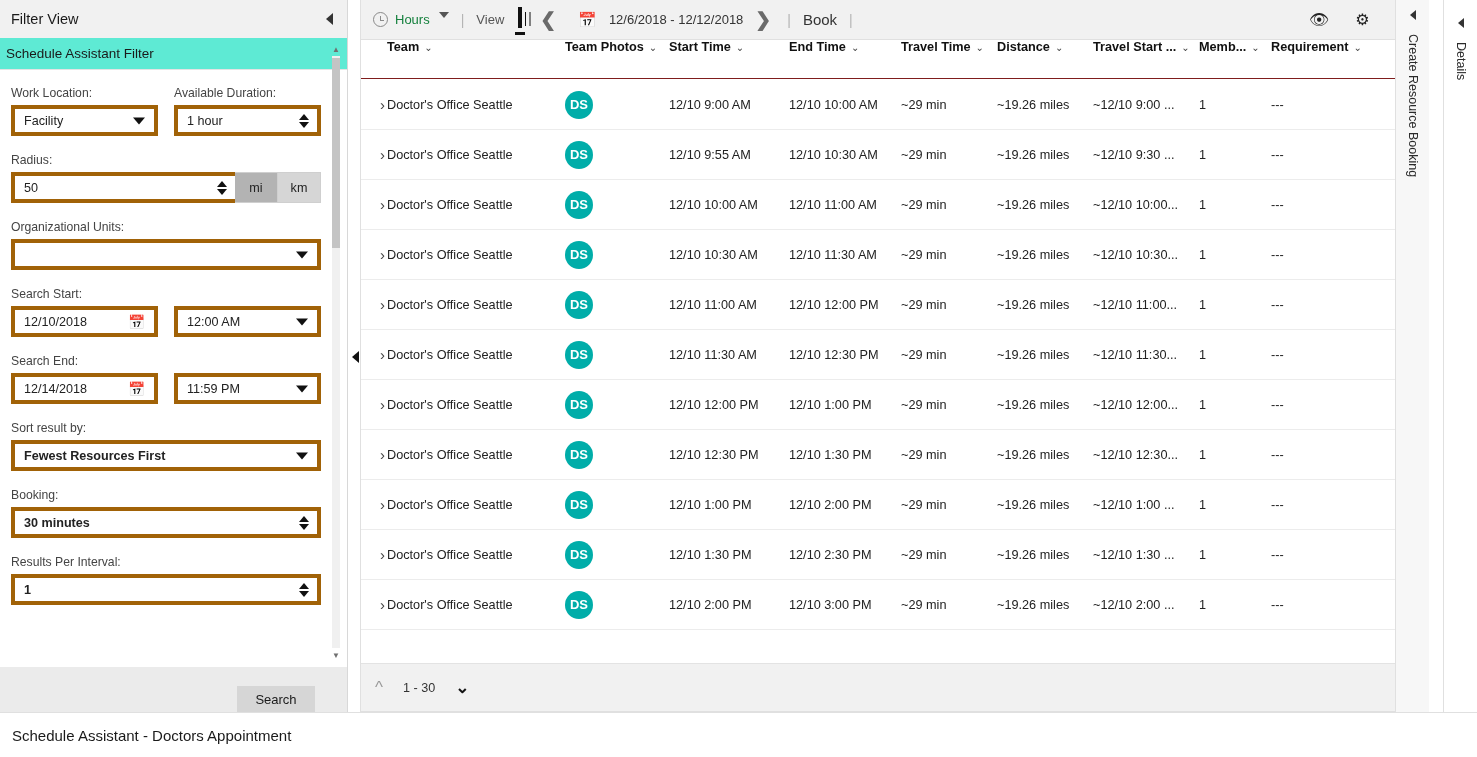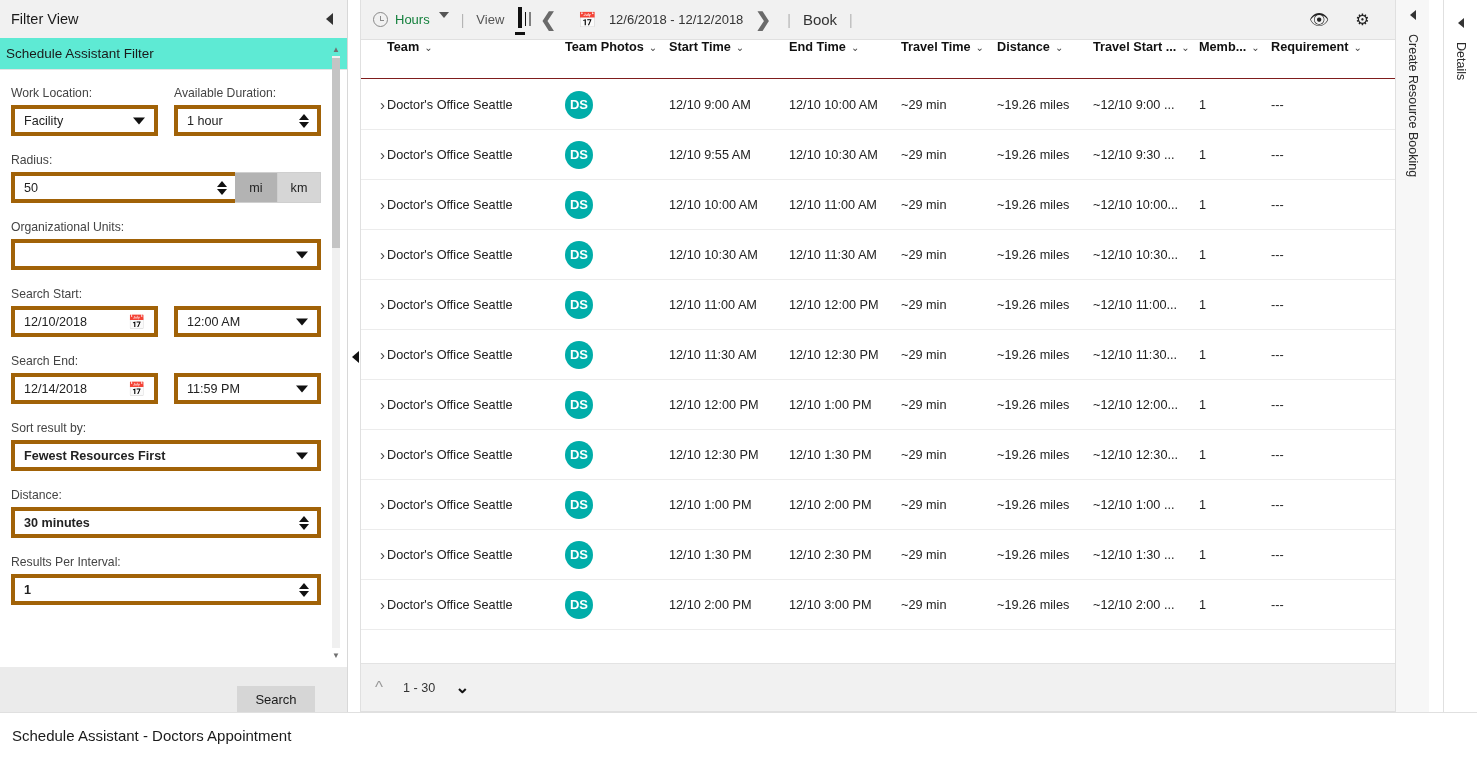--- a/index.html
+++ b/index.html
@@ -286,21 +286,21 @@
 
       <div class="fld-group">
         <div class="fld-label">Sort result by:</div>
         <div class="inp wide">
           <span>Fewest Resources First</span>
           <span class="caret-down"></span>
         </div>
       </div>
 
       <div class="fld-group">
-        <div class="fld-label">Distance:</div>
+        <div class="fld-label">Booking:</div>
         <div class="inp wide">
           <span>30 minutes</span>
           <span class="spinner">
             <span class="spin-up"></span>
             <span class="spin-dn"></span>
           </span>
         </div>
       </div>
 
       <div class="fld-group">

